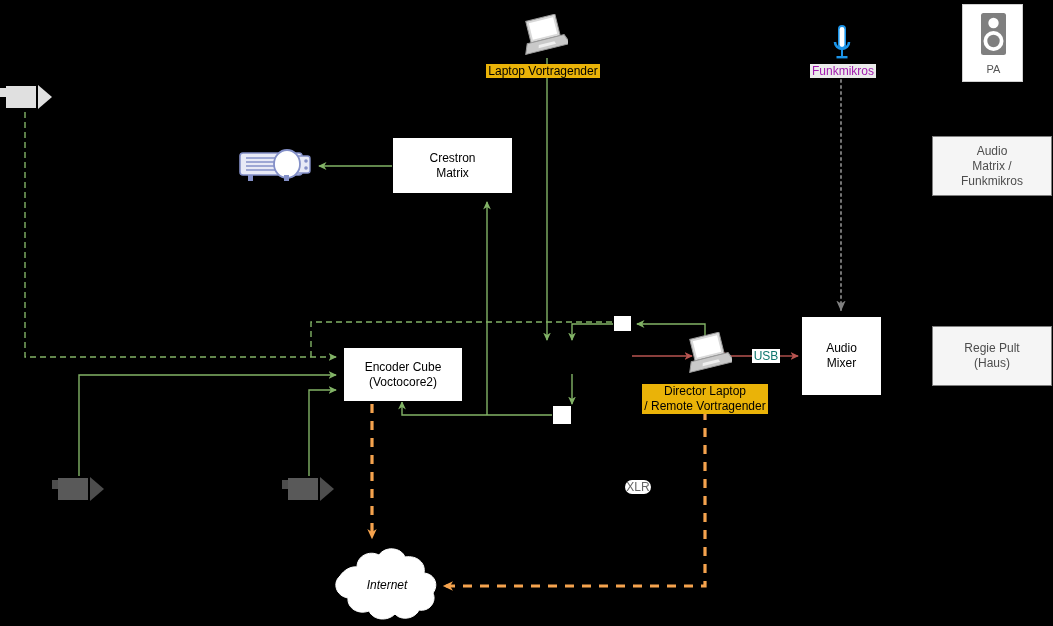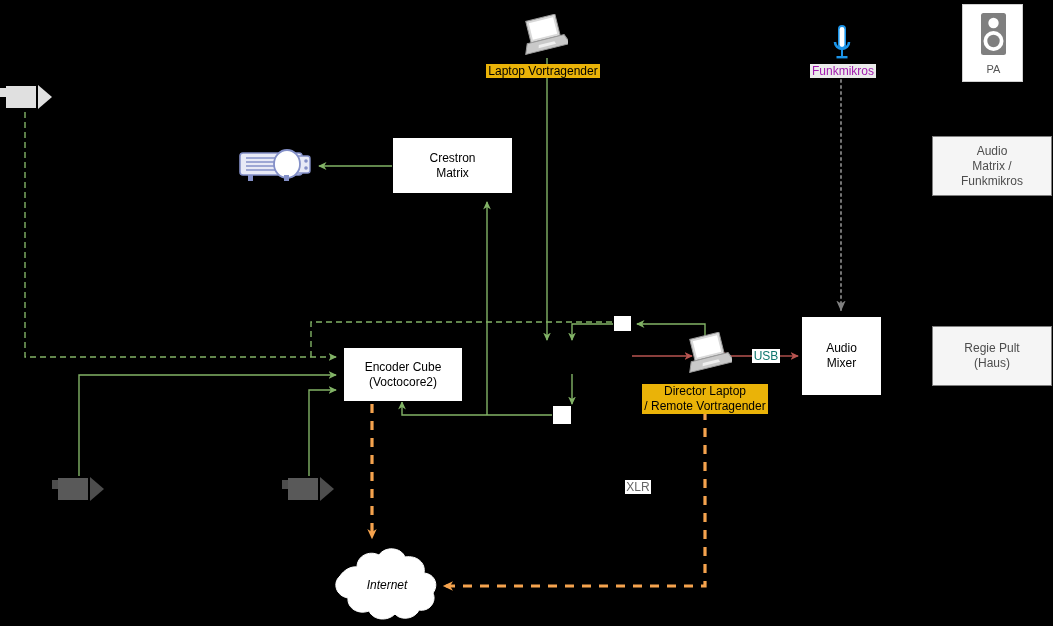--- a/index.html
+++ b/index.html
@@ -281,15 +281,15 @@
     <svg width="120" height="79" viewBox="0 0 120 79">
       <path d="M30,20 C30,9 42,3 52,8 C58,-1 74,0 78,10 C90,8 99,16 97,26
                C108,27 112,38 106,46 C110,55 102,65 92,63
                C88,72 74,74 68,67 C60,75 46,73 42,64
                C31,68 20,61 21,51 C9,49 5,36 13,29 C17,23 24,19 30,20 Z" fill="#ffffff" stroke="#ffffff" stroke-width="1"></path>
     </svg>
     <div class="cloud-label" style="left:0; top:31px; width:120px; text-align:center;font-style:italic;">Internet</div>
   </div>
 
   <div class="lbl lbl-usb" style="left:752px; top:349px; width:26px;">USB</div>
-  <div class="lbl lbl-xlr" style="left:625px; top:480px; width:24px;">XLR</div>
+  <div class="lbl lbl-xlr" style="left:625px; top:480px; width:24px;border-radius:7px;">XLR</div>
 
 </div>
 
 </body></html>

